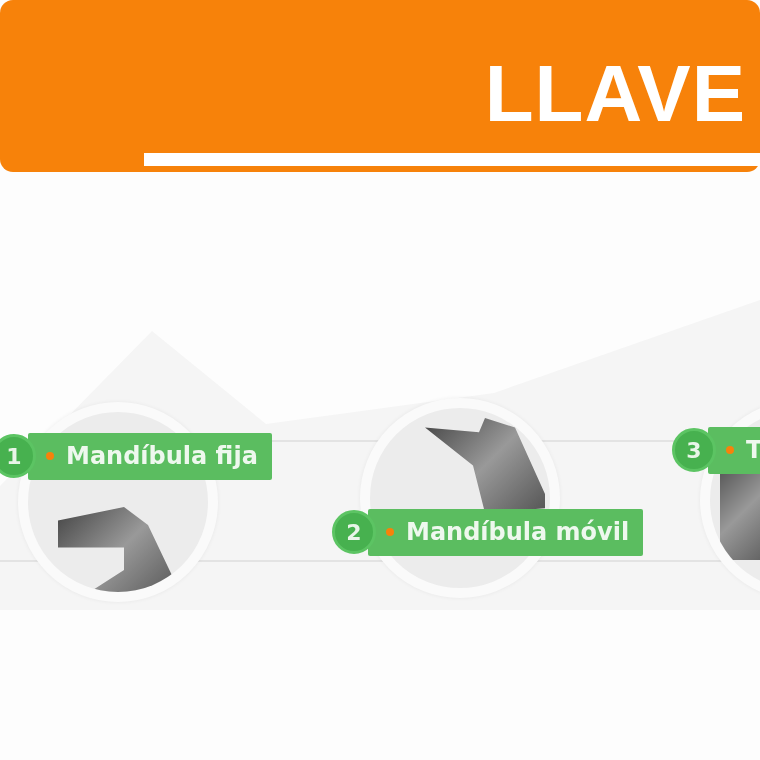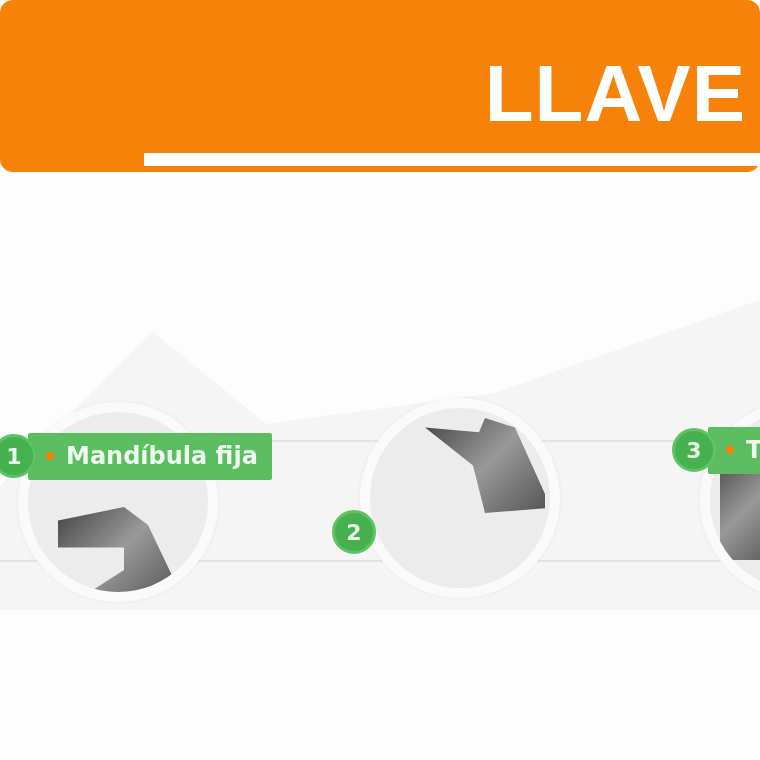--- a/index.html
+++ b/index.html
@@ -44,20 +44,24 @@
 <div class="badge" style="left:-8px;top:434px;">
   <div class="num">1</div>
   <div class="label">
     <span class="dot"></span>
     <span>Mandíbula fija</span>
   </div>
 </div>
 
 <div class="badge" style="left:332px;top:510px;">
   <div class="num">2</div>
+  <div class="label">
+    <span class="dot"></span>
+    <span>Mandíbula móvil</span>
+  </div>
 </div>
 
 <div class="badge" style="left:672px;top:428px;">
   <div class="num">3</div>
   <div class="label">
     <span class="dot"></span>
     <span>T</span>
   </div>
 </div>
 

